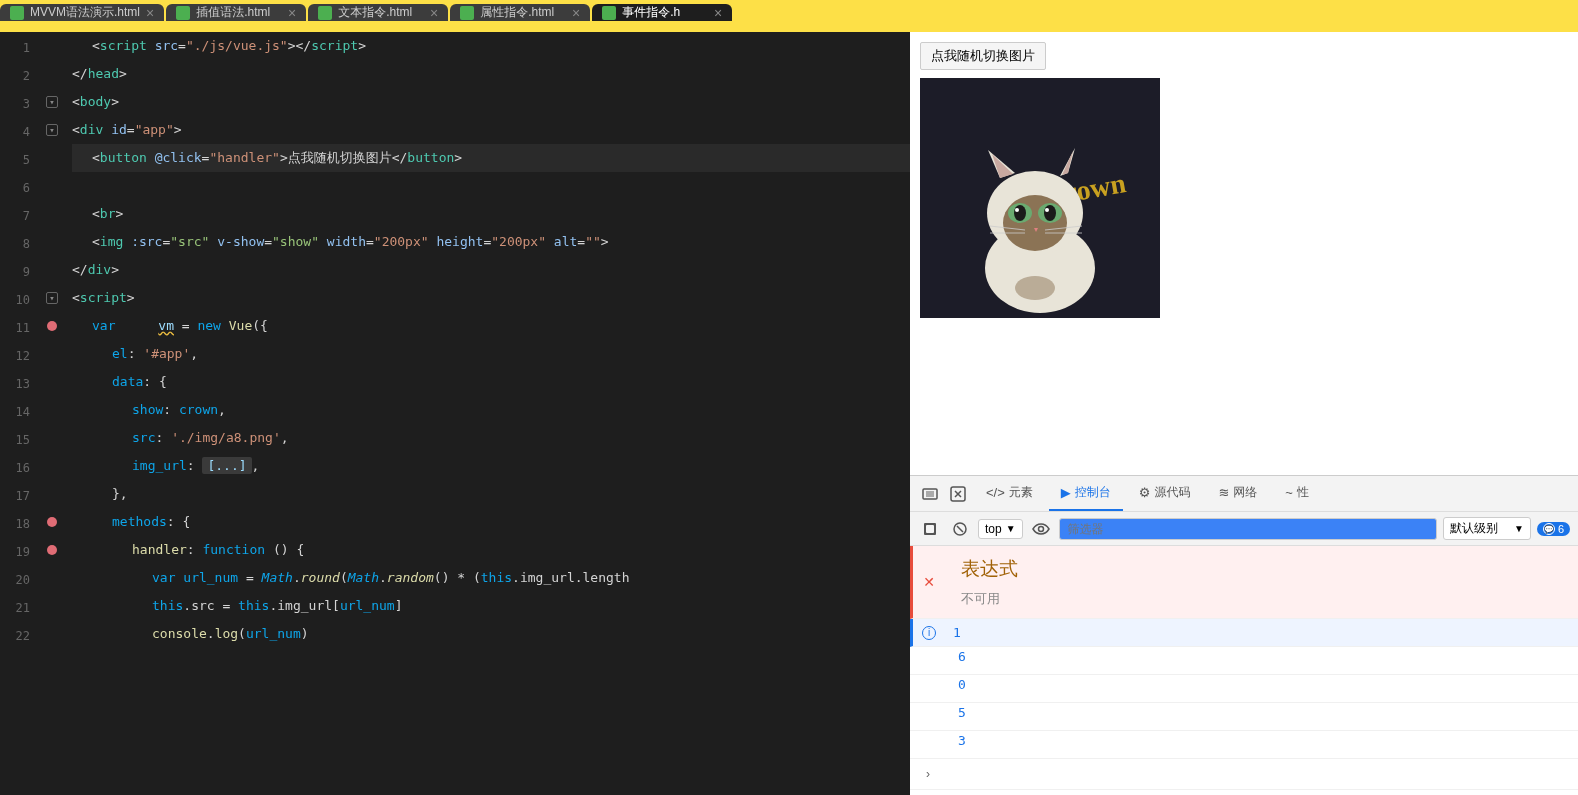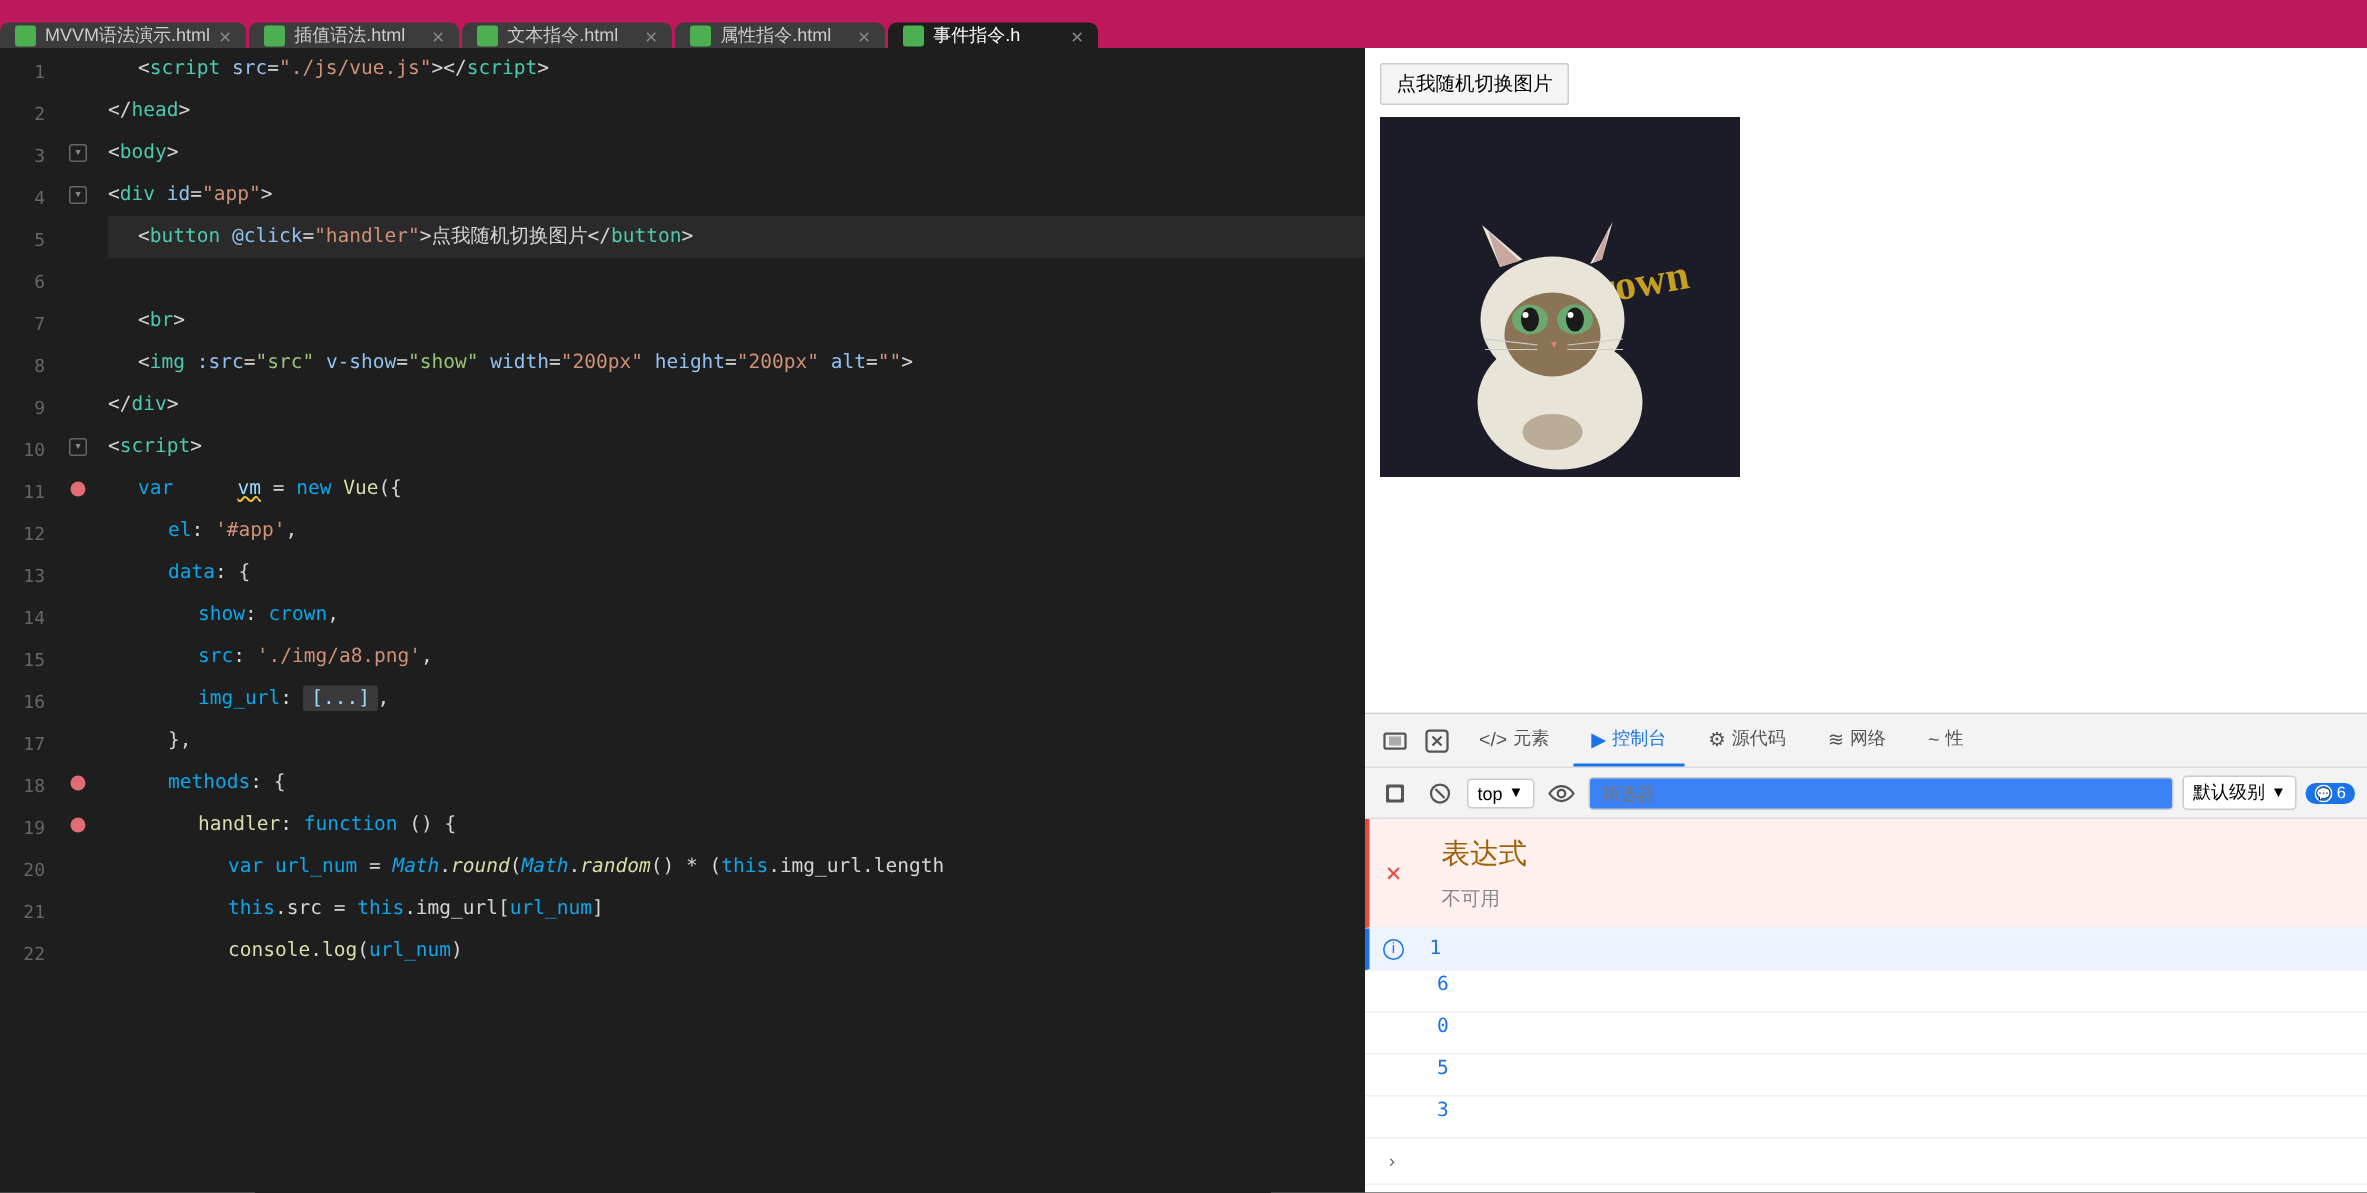--- a/index.html
+++ b/index.html
@@ -9,22 +9,22 @@
     .browser-window {
       width: 1578px;
       height: 795px;
       display: flex;
       flex-direction: column;
       background: #f0f0f0;
     }
 
     .tab-bar {
       display: flex;
-      align-items: flex-end;
-      background: #be185d;
+      align-items: flex-start;
+      background: #fde047;
       height: 32px;
       padding-top: 4px;
     }
 
     .tab {
       display: flex;
       align-items: center;
       padding: 0 10px;
       background: #3c3c3c;
       color: #ccc;
@@ -277,21 +277,21 @@
 
     .log-level-select {
       display: flex;
       align-items: center;
       background: #fff;
       border: 1px solid #ccc;
       border-radius: 3px;
       padding: 2px 6px;
       font-size: 12px;
       cursor: pointer;
-      gap: 4px;
+      gap: 16px;
     }
 
     .error-badge {
       background: #1a73e8;
       color: white;
       border-radius: 10px;
       padding: 1px 6px;
       font-size: 11px;
       display: flex;
       align-items: center;

